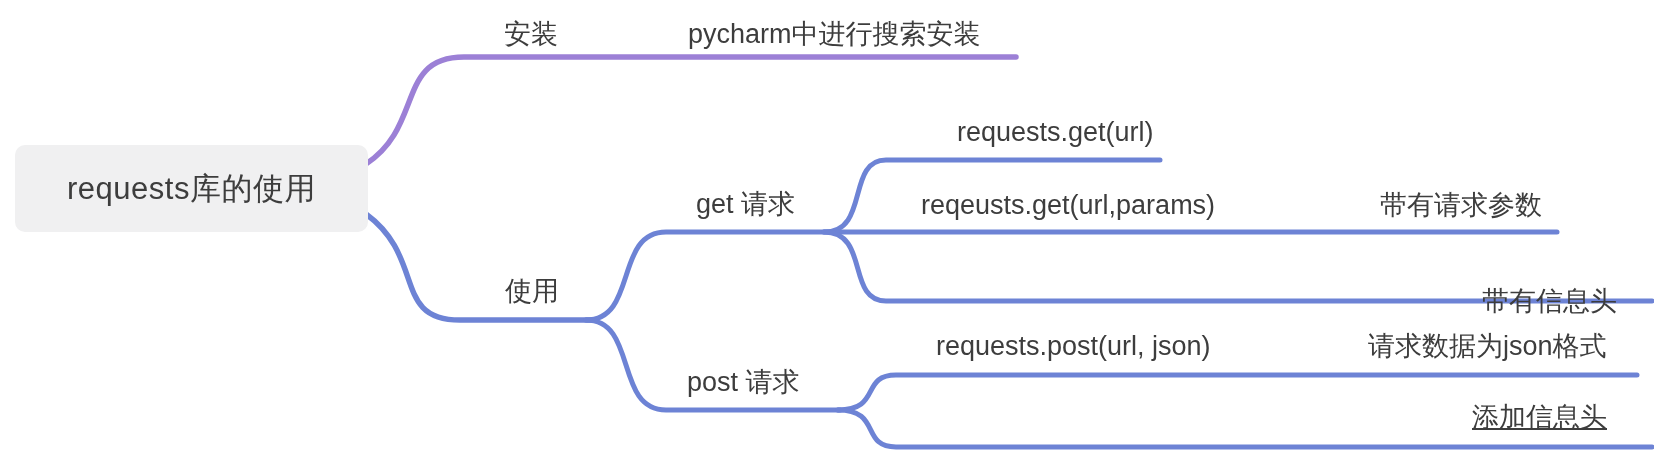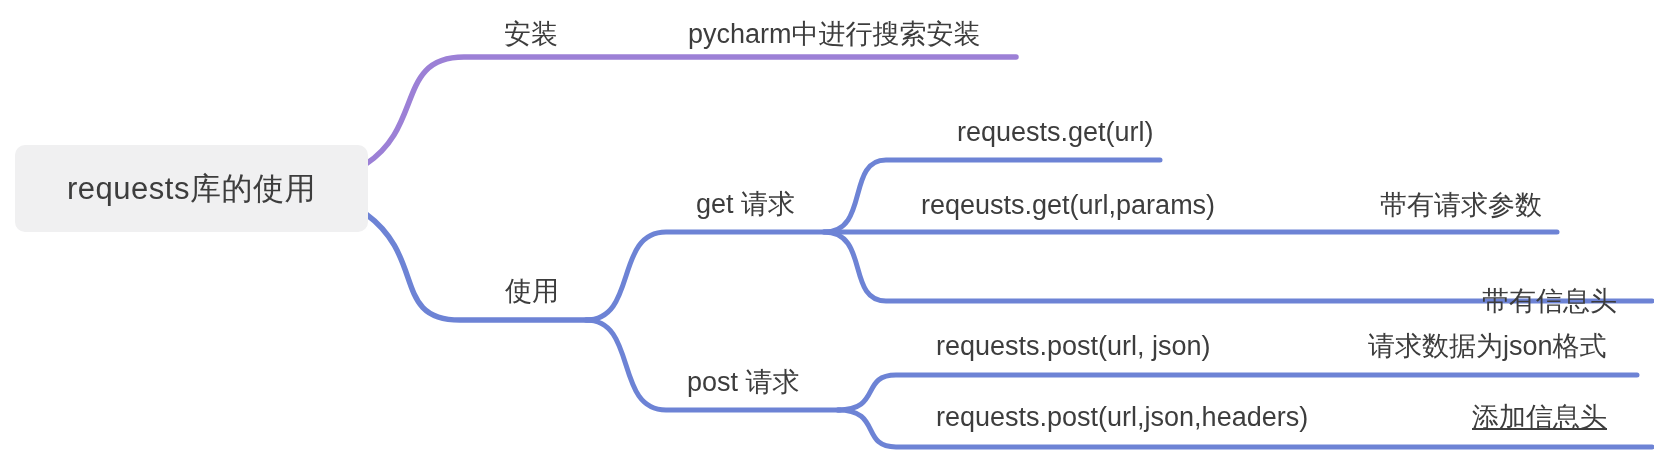--- a/index.html
+++ b/index.html
@@ -91,16 +91,15 @@
   <div class="label" style="left:921px; top:117px;margin-left:36px;">requests.get(url)</div>
 
   <div class="label" style="left:921px; top:190px;">reqeusts.get(url,params)</div>
   <div class="label" style="left:1368px; top:190px;margin-left:12px;">带有请求参数</div>
 
   <div class="label" style="left:1482px; top:258px;margin-top:28px;">带有信息头</div>
 
   <div class="label" style="left:936px; top:331px;">requests.post(url, json)</div>
   <div class="label" style="left:1368px; top:331px;">请求数据为json格式</div>
 
-  <div class="label" style="left:936px; top:402px;">requests.post(url,json,headers)</div>
   <div class="label" style="left:1472px; top:402px;text-decoration:underline;">添加信息头</div>
 
 </div>
 
 </body></html>

